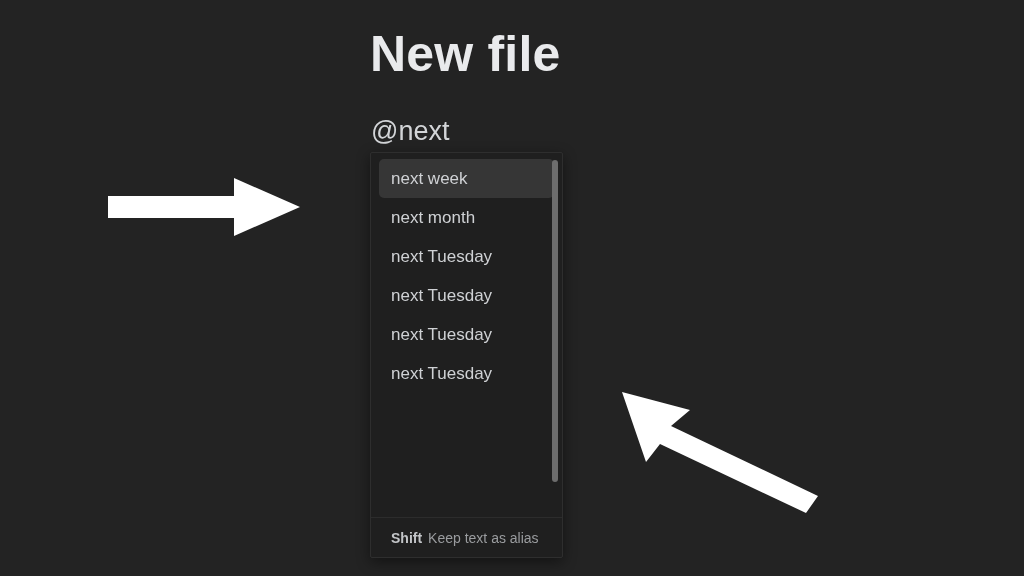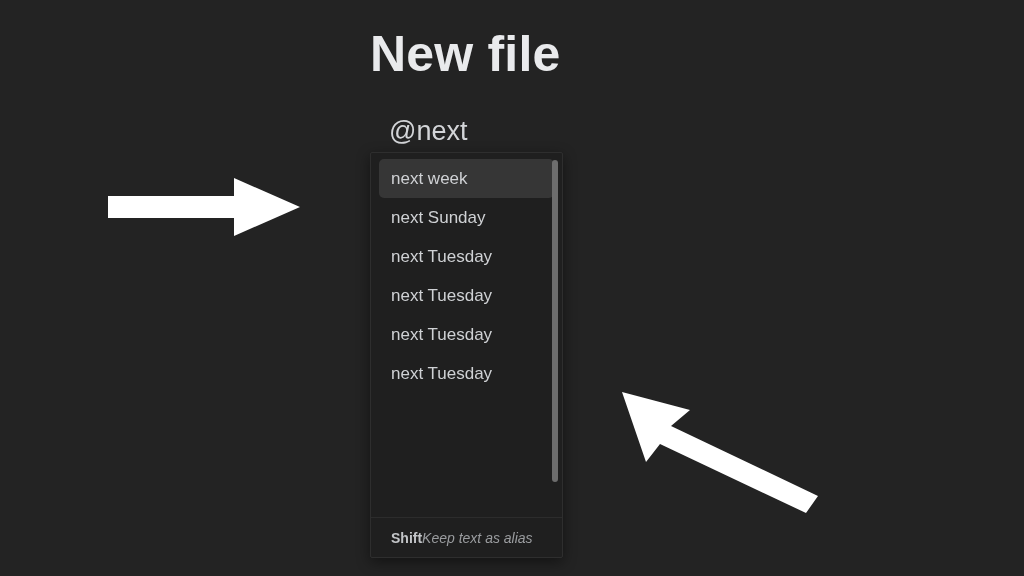--- a/index.html
+++ b/index.html
@@ -28,21 +28,21 @@
     font-weight: bold;
     color: #e9eaec;
     letter-spacing: 0.2px;
     line-height: 1.2;
     white-space: nowrap;
   }
 
   
   .editor-line {
     position: absolute;
-    left: 389px;
+    left: 371px;
     top: 114px;
     font-size: 27px;
     color: #d3d5d8;
     line-height: 1.3;
     white-space: nowrap;
   }
 
   
   .suggestion-popup {
     position: absolute;
@@ -112,24 +112,24 @@
     display: flex;
     align-items: center;
     padding-left: 20px;
     box-sizing: border-box;
     font-size: 14px;
     white-space: nowrap;
   }
   .footer-key {
     color: #c3c5c8;
     font-weight: bold;
+    margin-right: 6px;
   }
   .footer-desc {
     color: #9a9c9f;
-    font-style: italic;
   }
 
   
   .annotation-arrow {
     position: absolute;
     pointer-events: none;
   }
   .arrow-right {
     left: 108px;
     top: 172px;
@@ -153,25 +153,25 @@
   <div class="editor-line">@next</div>
 
   <div class="suggestion-popup">
 
     <div class="suggestion-list">
 
       <div class="suggestion-item selected">
         <span>next week</span>
       </div>
 
-
-
-      <div class="suggestion-item">
-        <span>next Sunday</span>
-      </div>
+      <div class="suggestion-item">
+        <span>next month</span>
+      </div>
+
+
 
       <div class="suggestion-item">
         <span>next Tuesday</span>
       </div>
 
       <div class="suggestion-item">
         <span>next Tuesday</span>
       </div>
 
 

